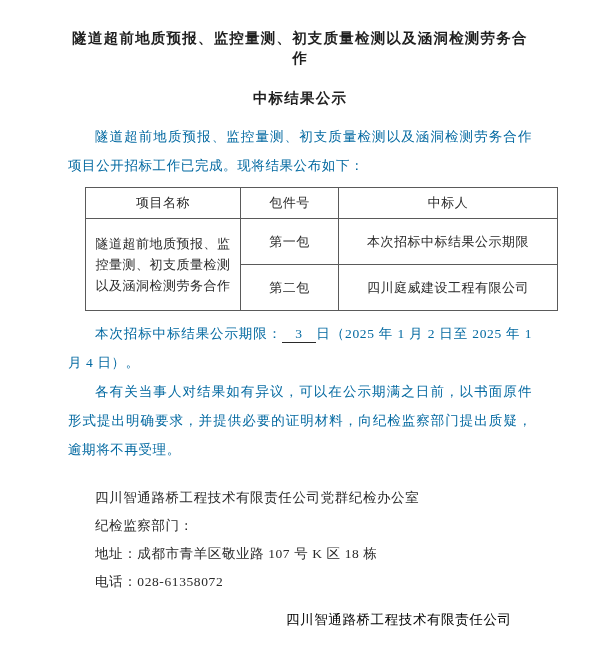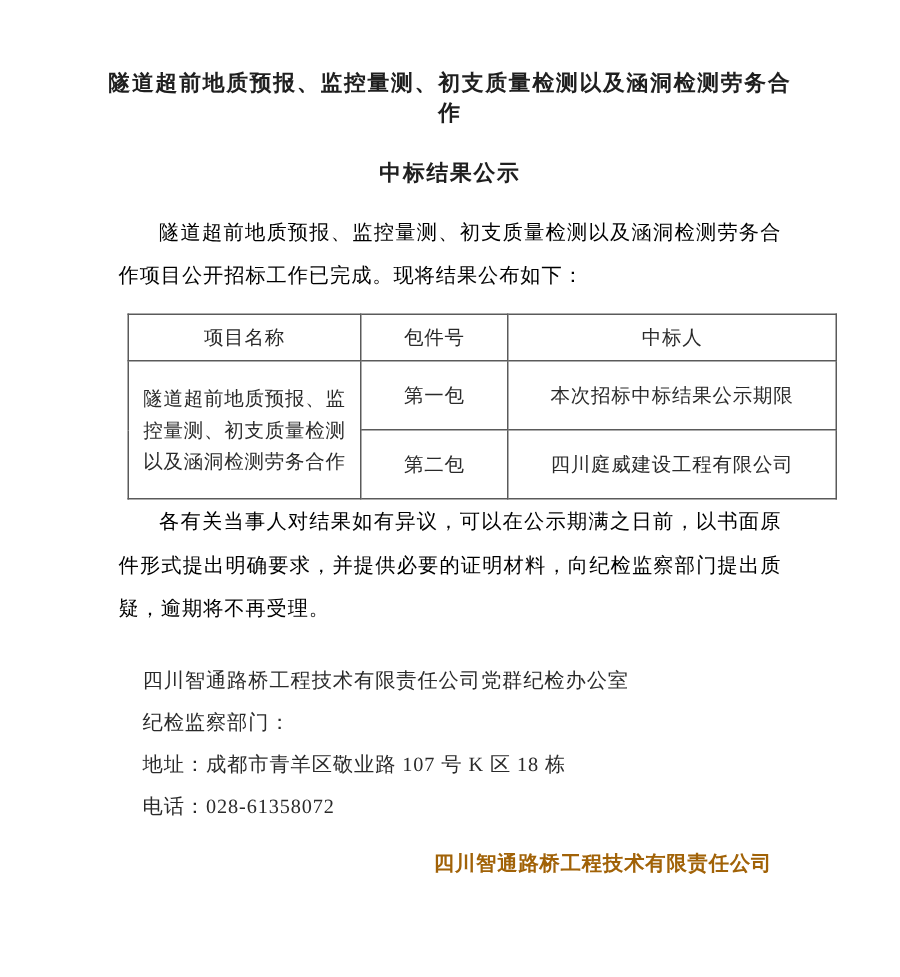--- a/index.html
+++ b/index.html
@@ -8,46 +8,46 @@
     background: #ffffff;
   }
   .page {
     position: relative;
     width: 600px;
     height: 651px;
     box-sizing: border-box;
     background: #ffffff;
     color: #262626;
     font-family: "Liberation Serif", "DejaVu Serif", serif;
-    padding: 46px 68px 0 68px;
+    padding: 28px 68px 0 68px;
     overflow: hidden;
   }
   .doc-title {
     margin: 0;
     font-size: 14.5px;
     font-weight: bold;
     text-align: center;
     letter-spacing: 1.2px;
     color: #1f1f1f;
   }
   .title-line {
     display: block;
     line-height: 20px;
   }
   .title-line + .title-line {
     margin-top: 20px;
   }
   .para {
-    margin: 11px;
+    margin: 0;
     font-size: 13.5px;
     line-height: 29px;
     letter-spacing: 0.6px;
     text-align: justify;
     text-indent: 2em;
-    color: #000000;
+    color: #0369a1;
   }
   .para-intro   { margin-top: 14px; }
   .para-period  { margin-top: 8px; }
   .para-objection { margin-top: 0; }
   .underline-days {
     display: inline-block;
     min-width: 34px;
     text-align: center;
     text-indent: 0;
     line-height: 17px;
@@ -87,25 +87,23 @@
     letter-spacing: 0.6px;
     color: #2a2a2a;
   }
   .contact-line {
     line-height: 28px;
     white-space: nowrap;
   }
   .signature-block {
     margin: 10px 14px 0 auto;
     width: 232px;
-    text-align: center;
     font-size: 13.5px;
     letter-spacing: 0.6px;
-    color: #a16207;
-    font-weight: bold;
+    color: #000000;
   }
   .signature-line {
     line-height: 28px;
     white-space: nowrap;
   }
 </style>
 </head>
 <body>
 
 <div class="page">
@@ -129,20 +127,21 @@
         <td>第一包</td>
         <td>本次招标中标结果公示期限</td>
       </tr>
       <tr class="data-row">
         <td>第二包</td>
         <td>四川庭威建设工程有限公司</td>
       </tr>
     </tbody>
   </table>
 
+  <p class="para para-period"><span>本次招标中标结果公示期限：</span><span class="underline-days">3</span><span>日（2025 年 1 月 2 日至 2025 年 1 月 4 日）。</span></p>
 
   <p class="para para-objection">各有关当事人对结果如有异议，可以在公示期满之日前，以书面原件形式提出明确要求，并提供必要的证明材料，向纪检监察部门提出质疑，逾期将不再受理。</p>
 
   <div class="contact-block">
     <div class="contact-line">四川智通路桥工程技术有限责任公司党群纪检办公室</div>
     <div class="contact-line">纪检监察部门：</div>
     <div class="contact-line">地址：成都市青羊区敬业路 107 号 K 区 18 栋</div>
     <div class="contact-line">电话：028-61358072</div>
   </div>
 

